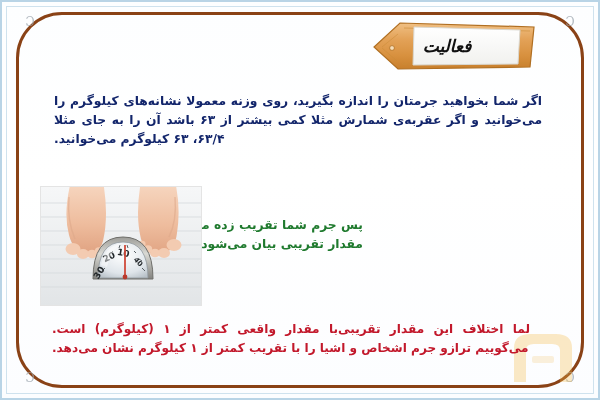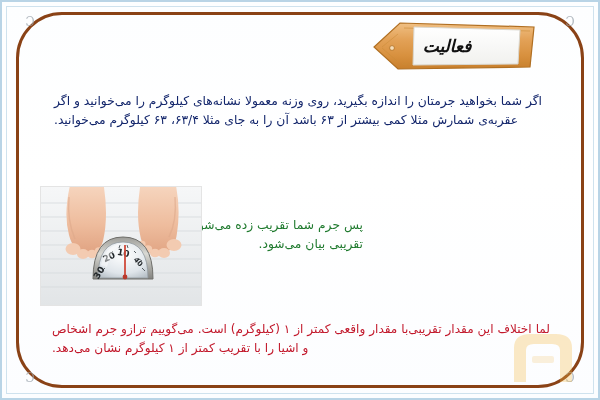--- a/index.html
+++ b/index.html
@@ -69,38 +69,38 @@
     padding-right:10px;
     pointer-events:none;
   }
 
   
   .para{
     position:absolute;
     text-align:justify;
     text-align-last:left;
     direction:rtl;
-    font-weight:normal;
+    font-weight:bold;
     line-height:1.55;
     white-space:pre-line;
   }
   .p-blue{
     right:56px;left:52px;top:90px;
     color:#12256b;
     font-size:12.3px;
   }
   .p-green{
     right:235px;left:52px;top:214px;
     color:#1f7a2e;
     font-size:12.3px;
     text-align:right;
     text-align-last:right;
   }
   .p-red{
-    right:48px;left:50px;top:318px;
+    right:68px;left:50px;top:318px;
     color:#c2182b;
     font-size:12.1px;
   }
 
   
   .photo{
     position:absolute;
     left:38px;top:184px;
     width:160px;height:118px;
     border:1px solid #e4e4e4;

